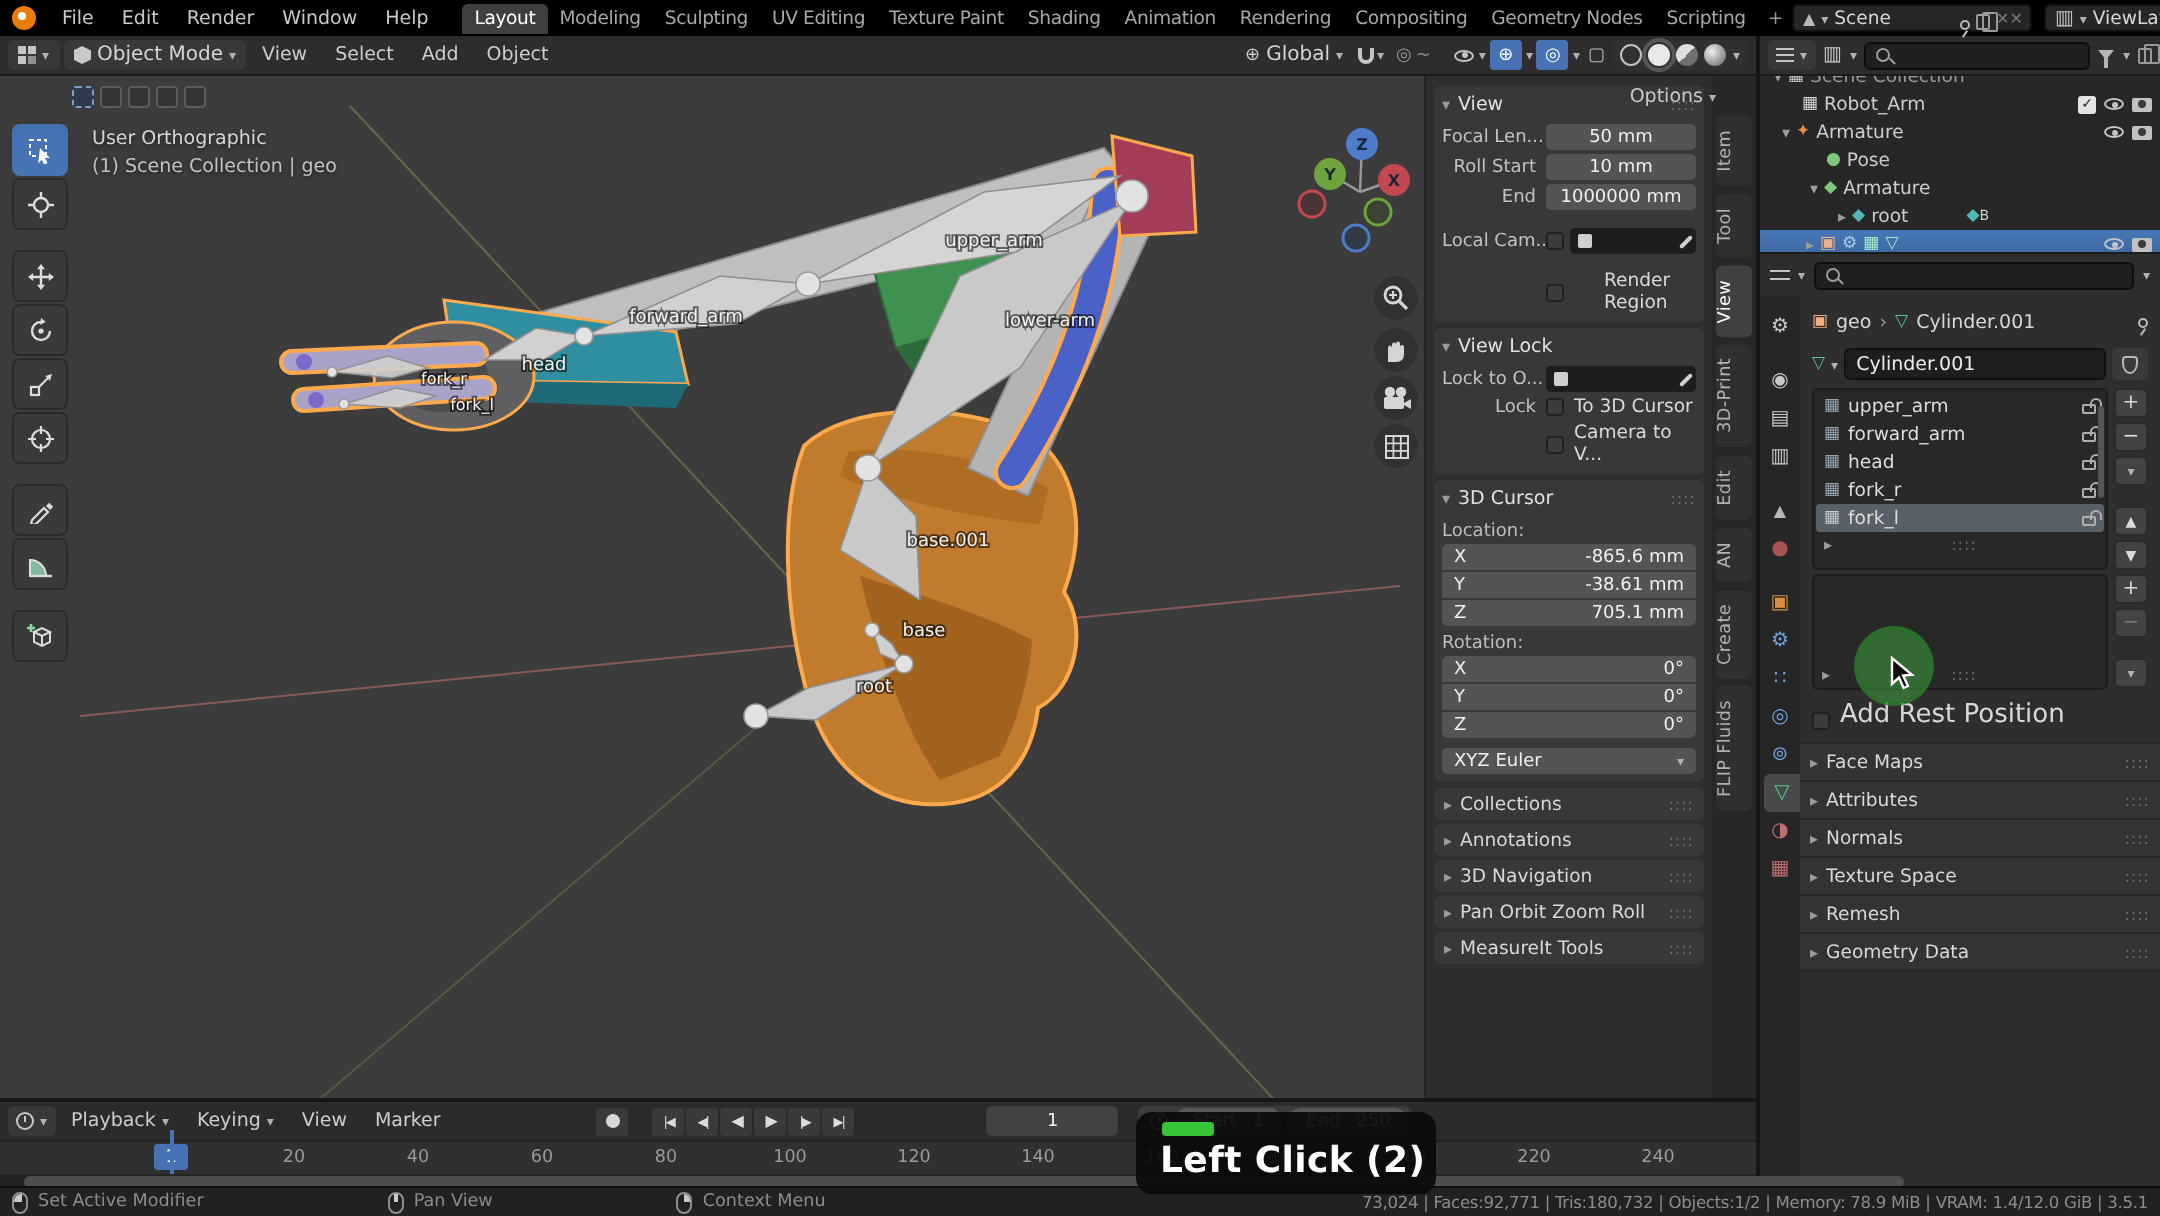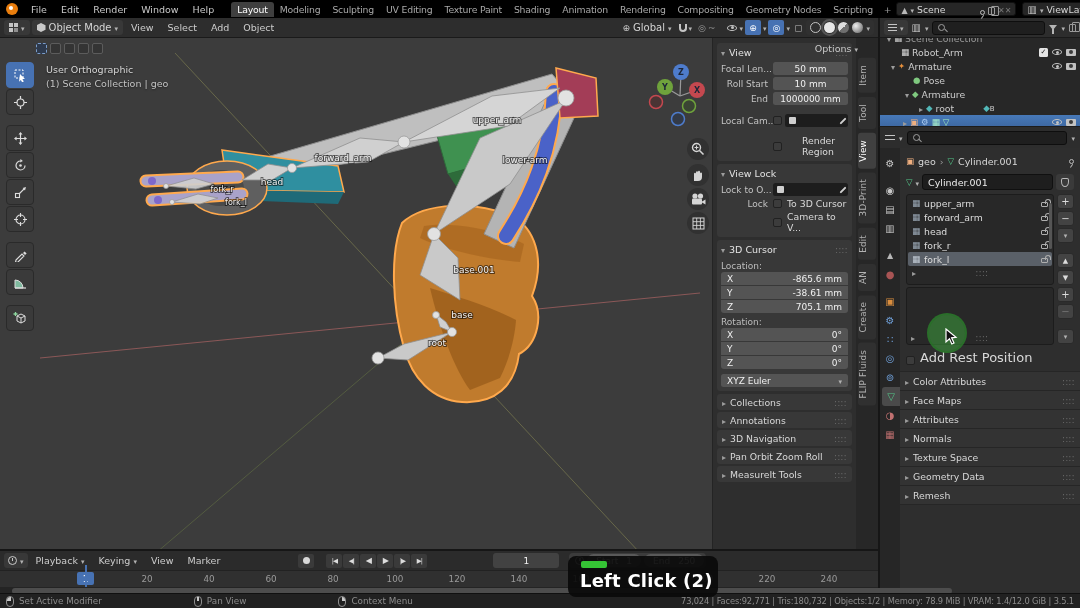--- a/index.html
+++ b/index.html
@@ -793,51 +793,46 @@
     </div>
   </div>
   <div class="cbrow">
     <span class="cbx"></span>
     <span>Add Rest Position</span>
   </div>
 
   <div class="pcwrap">
     <div class="pcollapsed">
         <span class="c-col"></span>
-        <span>Color Attributes</span>
+        <span>Face Maps</span>
         <span class="c-grip"></span>
       </div>
     <div class="pcollapsed">
         <span class="c-col"></span>
-        <span>Face Maps</span>
+        <span>Attributes</span>
         <span class="c-grip"></span>
       </div>
     <div class="pcollapsed">
         <span class="c-col"></span>
-        <span>Attributes</span>
+        <span>Normals</span>
         <span class="c-grip"></span>
       </div>
     <div class="pcollapsed">
         <span class="c-col"></span>
-        <span>Normals</span>
+        <span>Texture Space</span>
         <span class="c-grip"></span>
       </div>
     <div class="pcollapsed">
         <span class="c-col"></span>
-        <span>Texture Space</span>
+        <span>Remesh</span>
         <span class="c-grip"></span>
       </div>
     <div class="pcollapsed">
         <span class="c-col"></span>
         <span>Geometry Data</span>
-        <span class="c-grip"></span>
-      </div>
-    <div class="pcollapsed">
-        <span class="c-col"></span>
-        <span>Remesh</span>
         <span class="c-grip"></span>
       </div>
   </div>
 </div>
 
 <div id="timeline">
   <div id="tlhead">
     <div class="hchip" style="padding:0 4px">
         <span class="i-clock"></span>
         <span class="c-chev"></span>

